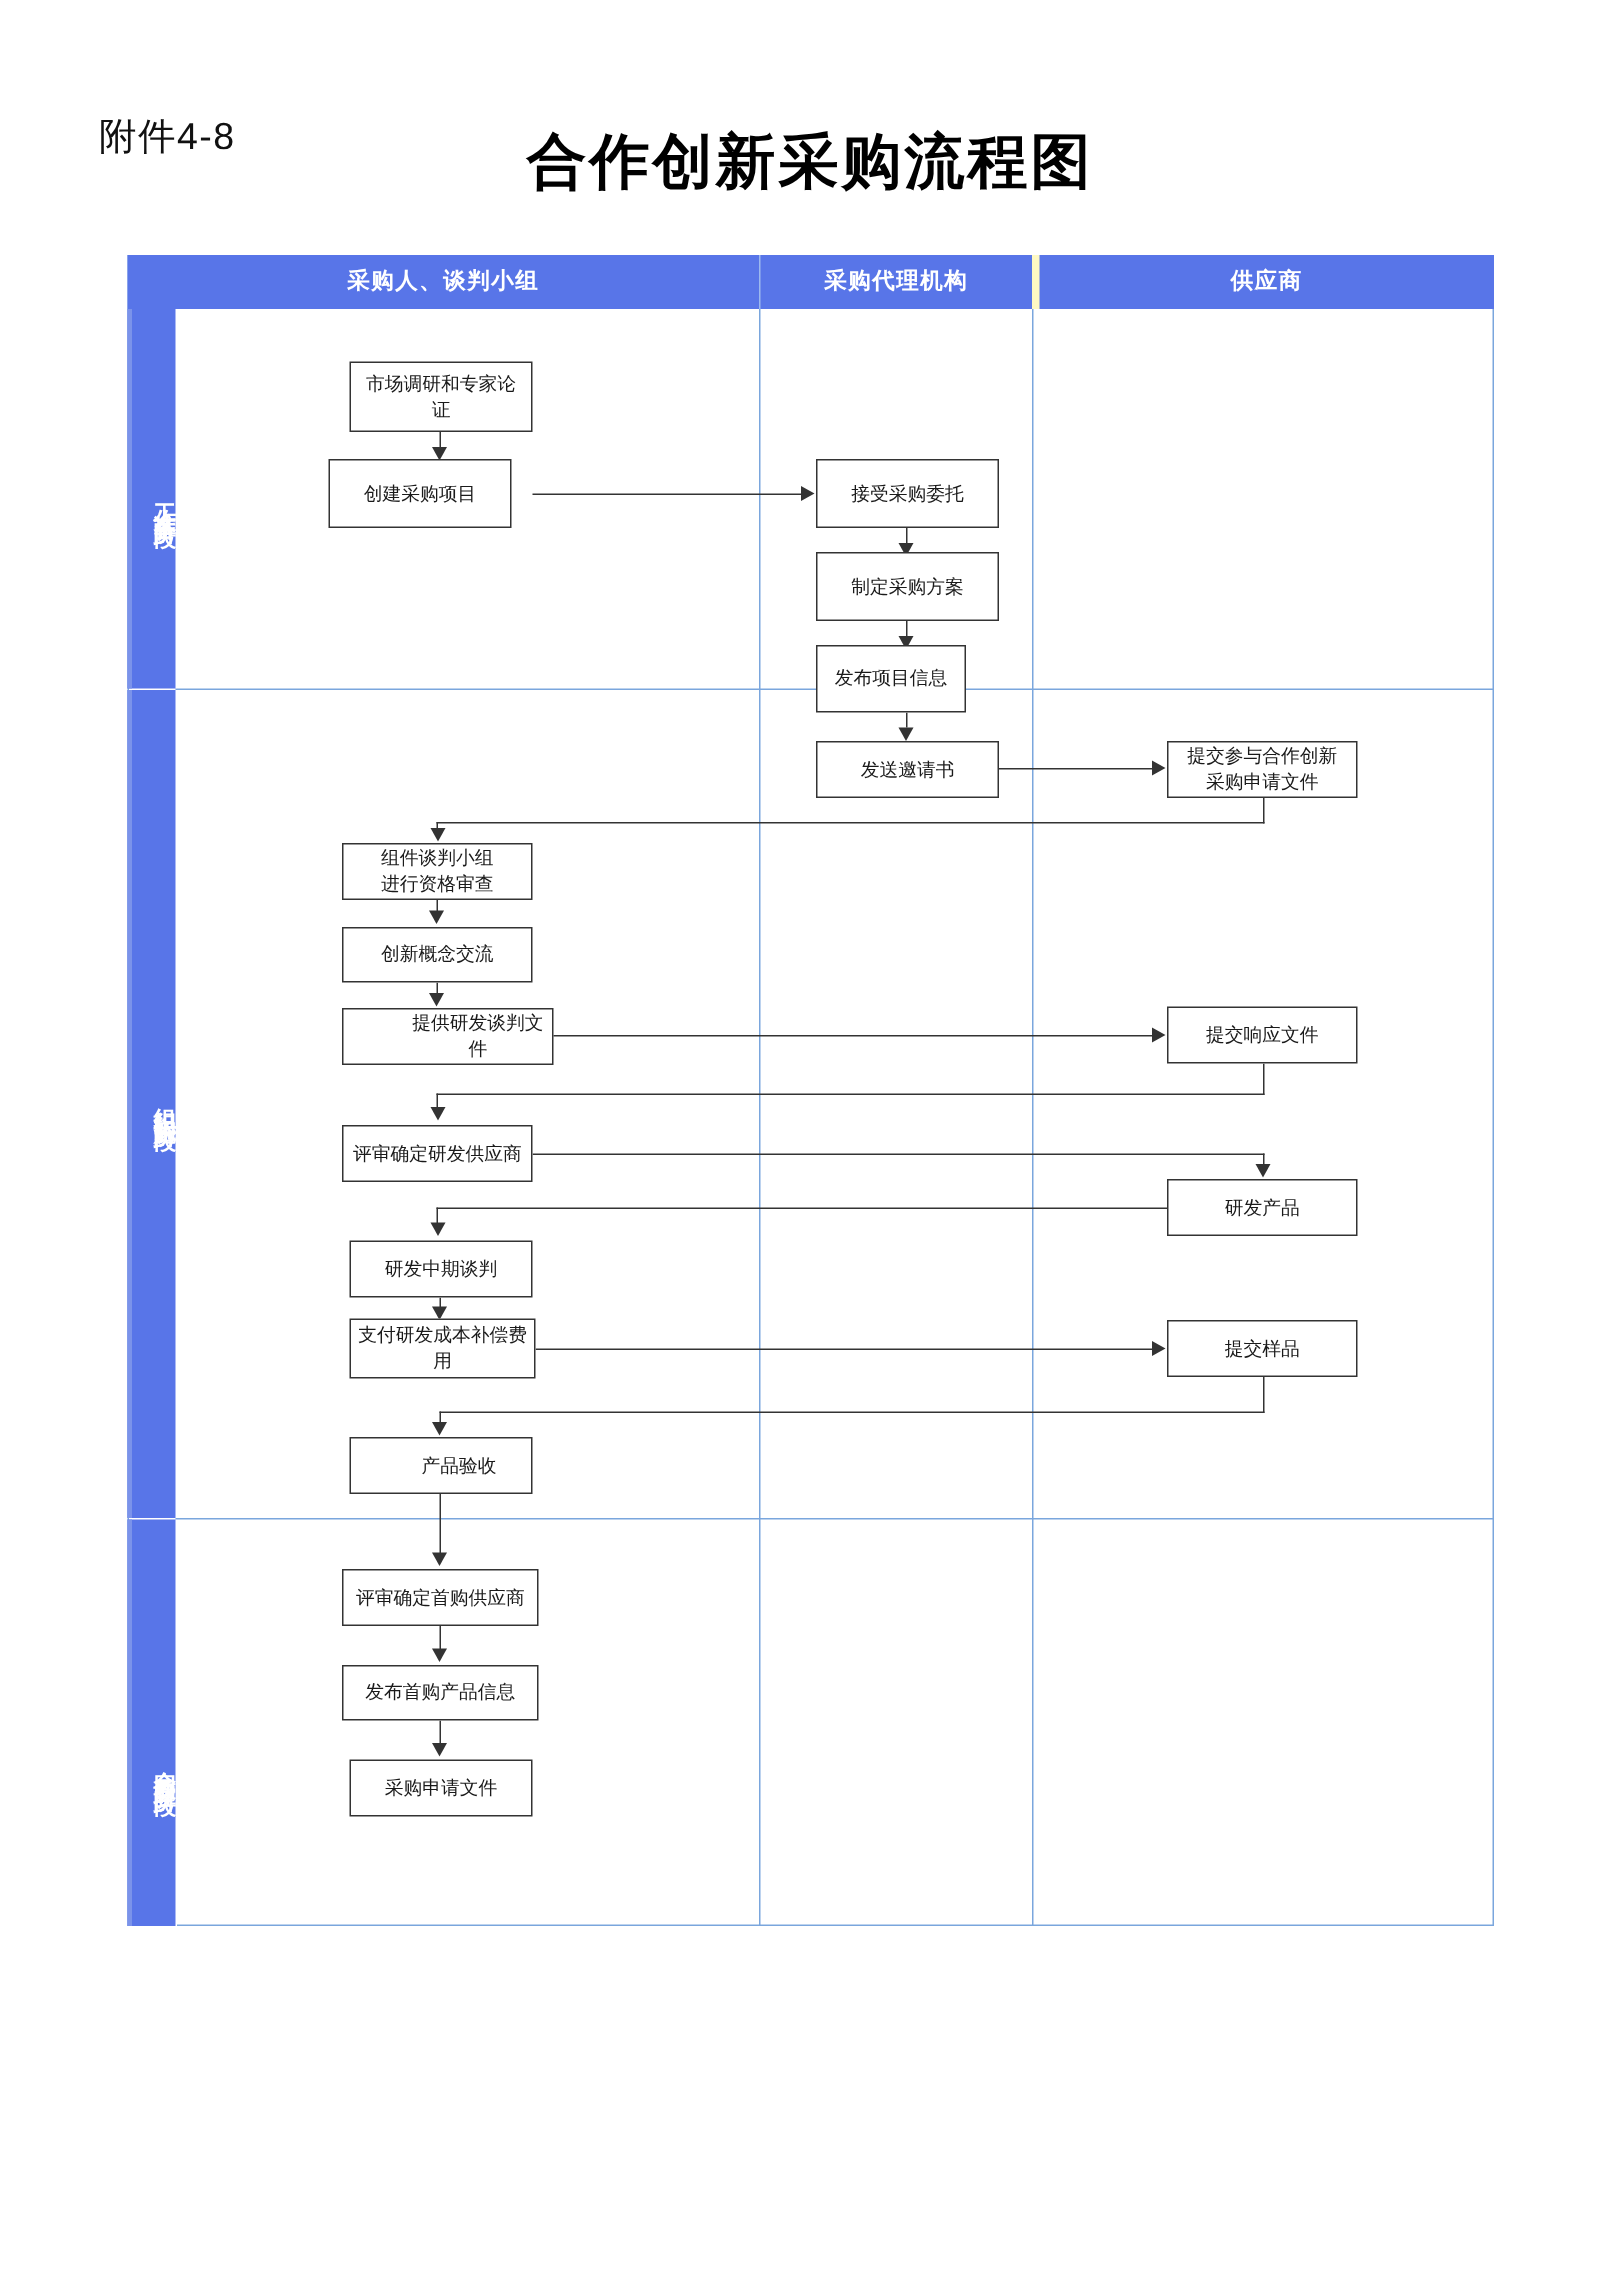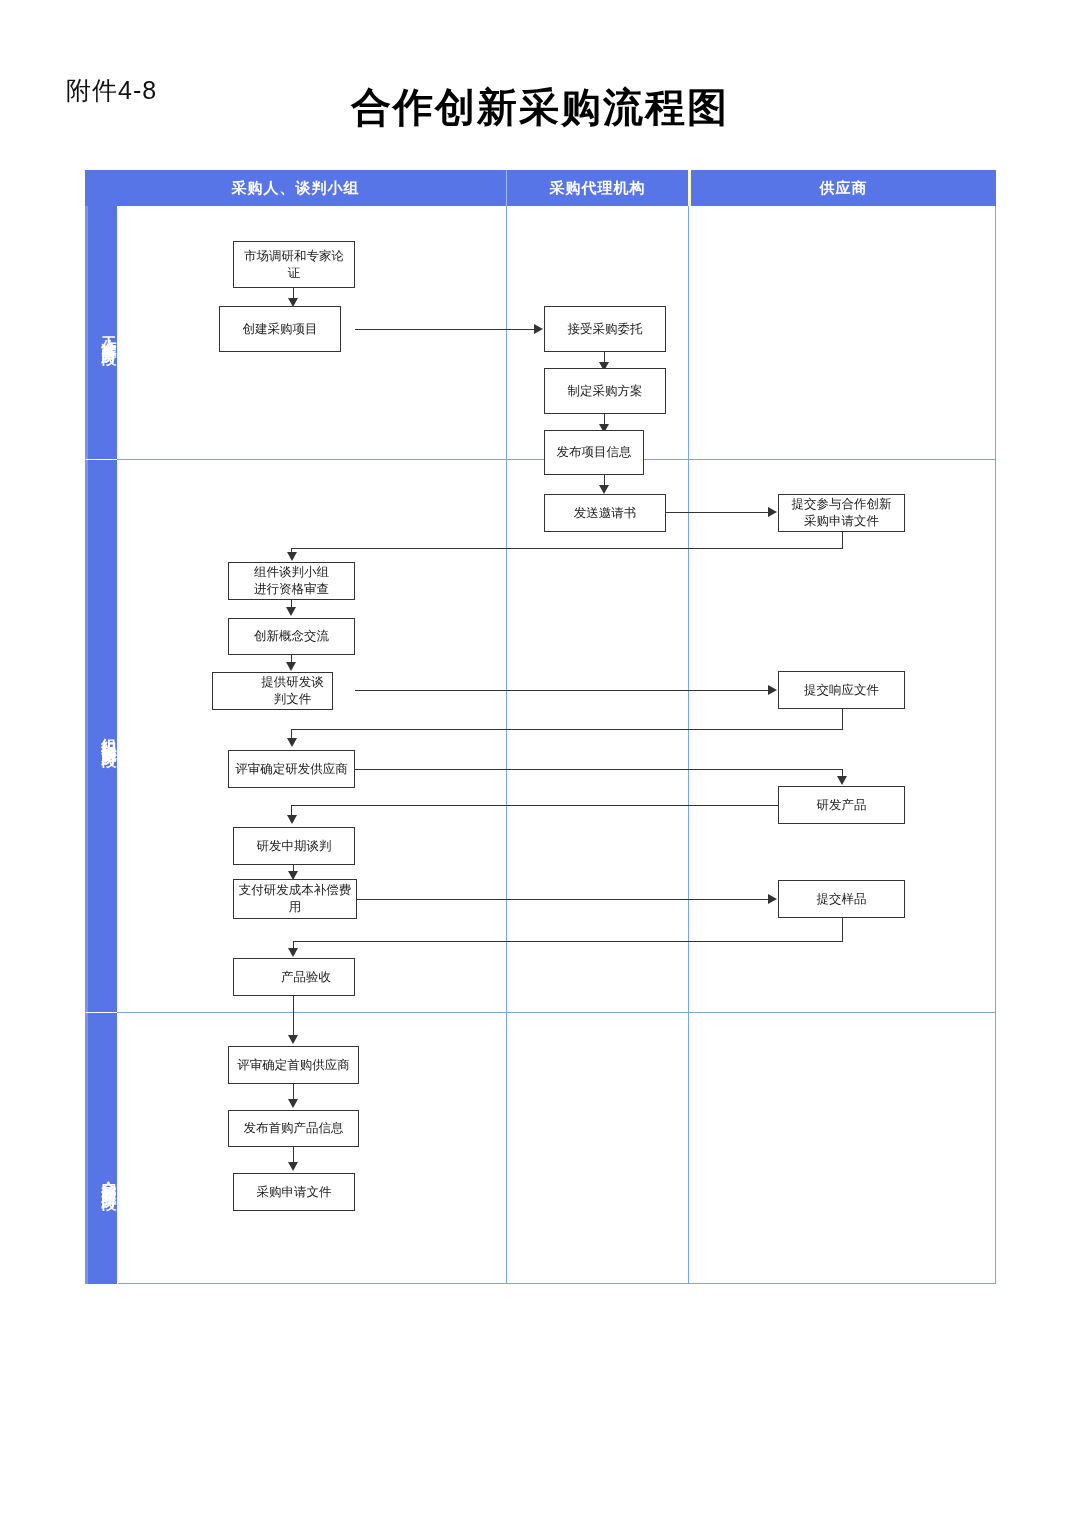--- a/index.html
+++ b/index.html
@@ -69,21 +69,21 @@
     line-height: 36px;
     text-align: center;
     color: #ffffff;
     font-size: 15px;
     font-weight: bold;
     letter-spacing: 1px;
     box-sizing: border-box;
   }
   .lhc-1 { left: 0px;   width: 421px; }
   .lhc-2 { left: 421px; width: 182px; border-left: 1px solid #9db9ee; }
-  .lhc-3 { left: 603px; width: 308px; border-left: 3px solid #fef9c3; }
+  .lhc-3 { left: 603px; width: 308px; border-left: 5px solid #fef9c3; }
 
   
   .col-sep {
     position: absolute;
     width: 1px;
     background: #7aa6dd;
     top: 206px;
     height: 1078px;
   }
   .col-sep.s1 { left: 506px; }
@@ -282,21 +282,21 @@
   <div class="node" style="left:544px; top:430px; width:100px; height:45px;">发布项目信息</div>
 
   <div class="node" style="left:544px; top:494px; width:122px; height:38px;">发送邀请书</div>
 
   <div class="node" style="left:778px; top:494px; width:127px; height:38px;">提交参与合作创新<br>采购申请文件</div>
 
   <div class="node" style="left:228px; top:562px; width:127px; height:38px;">组件谈判小组<br>进行资格审查</div>
 
   <div class="node" style="left:228px; top:618px; width:127px; height:37px;">创新概念交流</div>
 
-  <div class="node" style="left:212px; top:672px; width:121px; height:38px;padding-left:44px;">提供研发谈判文件</div>
+  <div class="node" style="left:228px; top:672px; width:141px; height:38px;padding-left:44px;">提供研发谈判文件</div>
 
   <div class="node" style="left:778px; top:671px; width:127px; height:38px;">提交响应文件</div>
 
   <div class="node" style="left:228px; top:750px; width:127px; height:38px;">评审确定研发供应商</div>
 
   <div class="node" style="left:778px; top:786px; width:127px; height:38px;">研发产品</div>
 
   <div class="node" style="left:233px; top:827px; width:122px; height:38px;">研发中期谈判</div>
 
   <div class="node" style="left:233px; top:879px; width:124px; height:40px;">支付研发成本补偿费<br>用</div>

